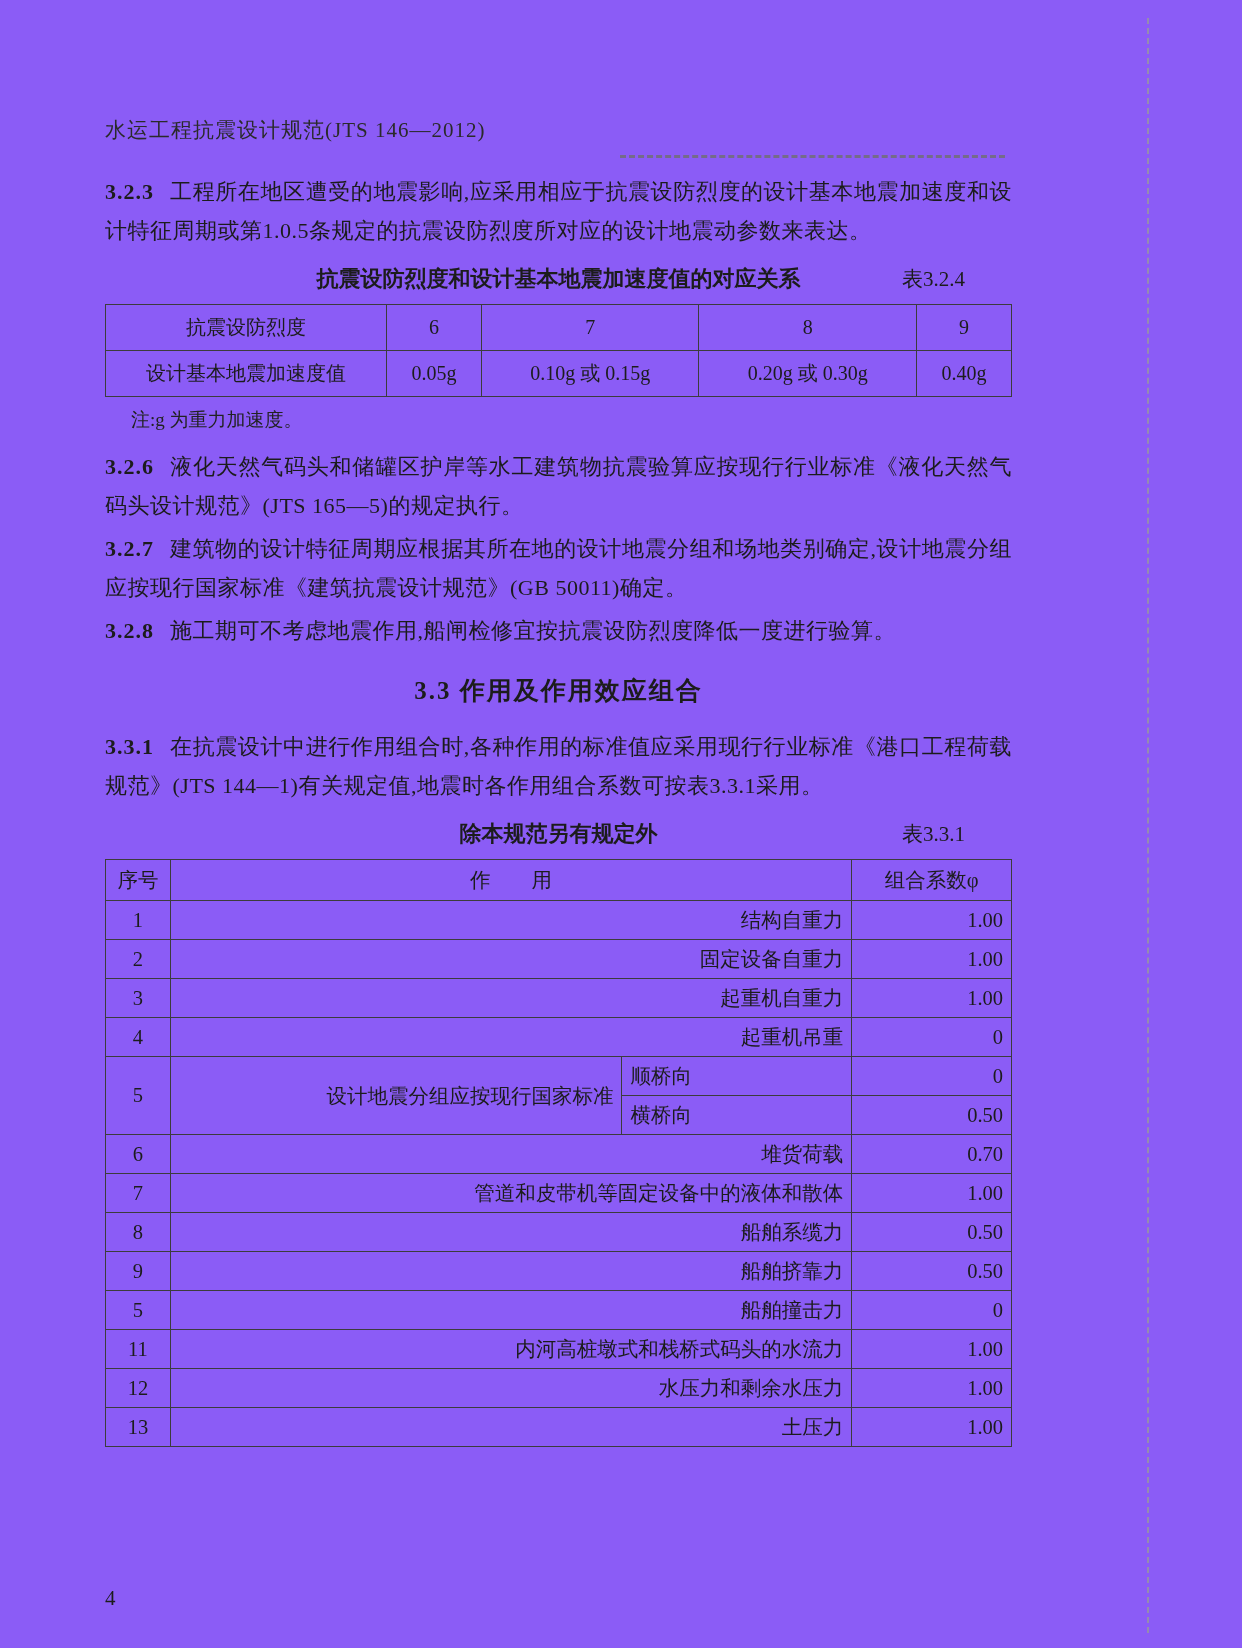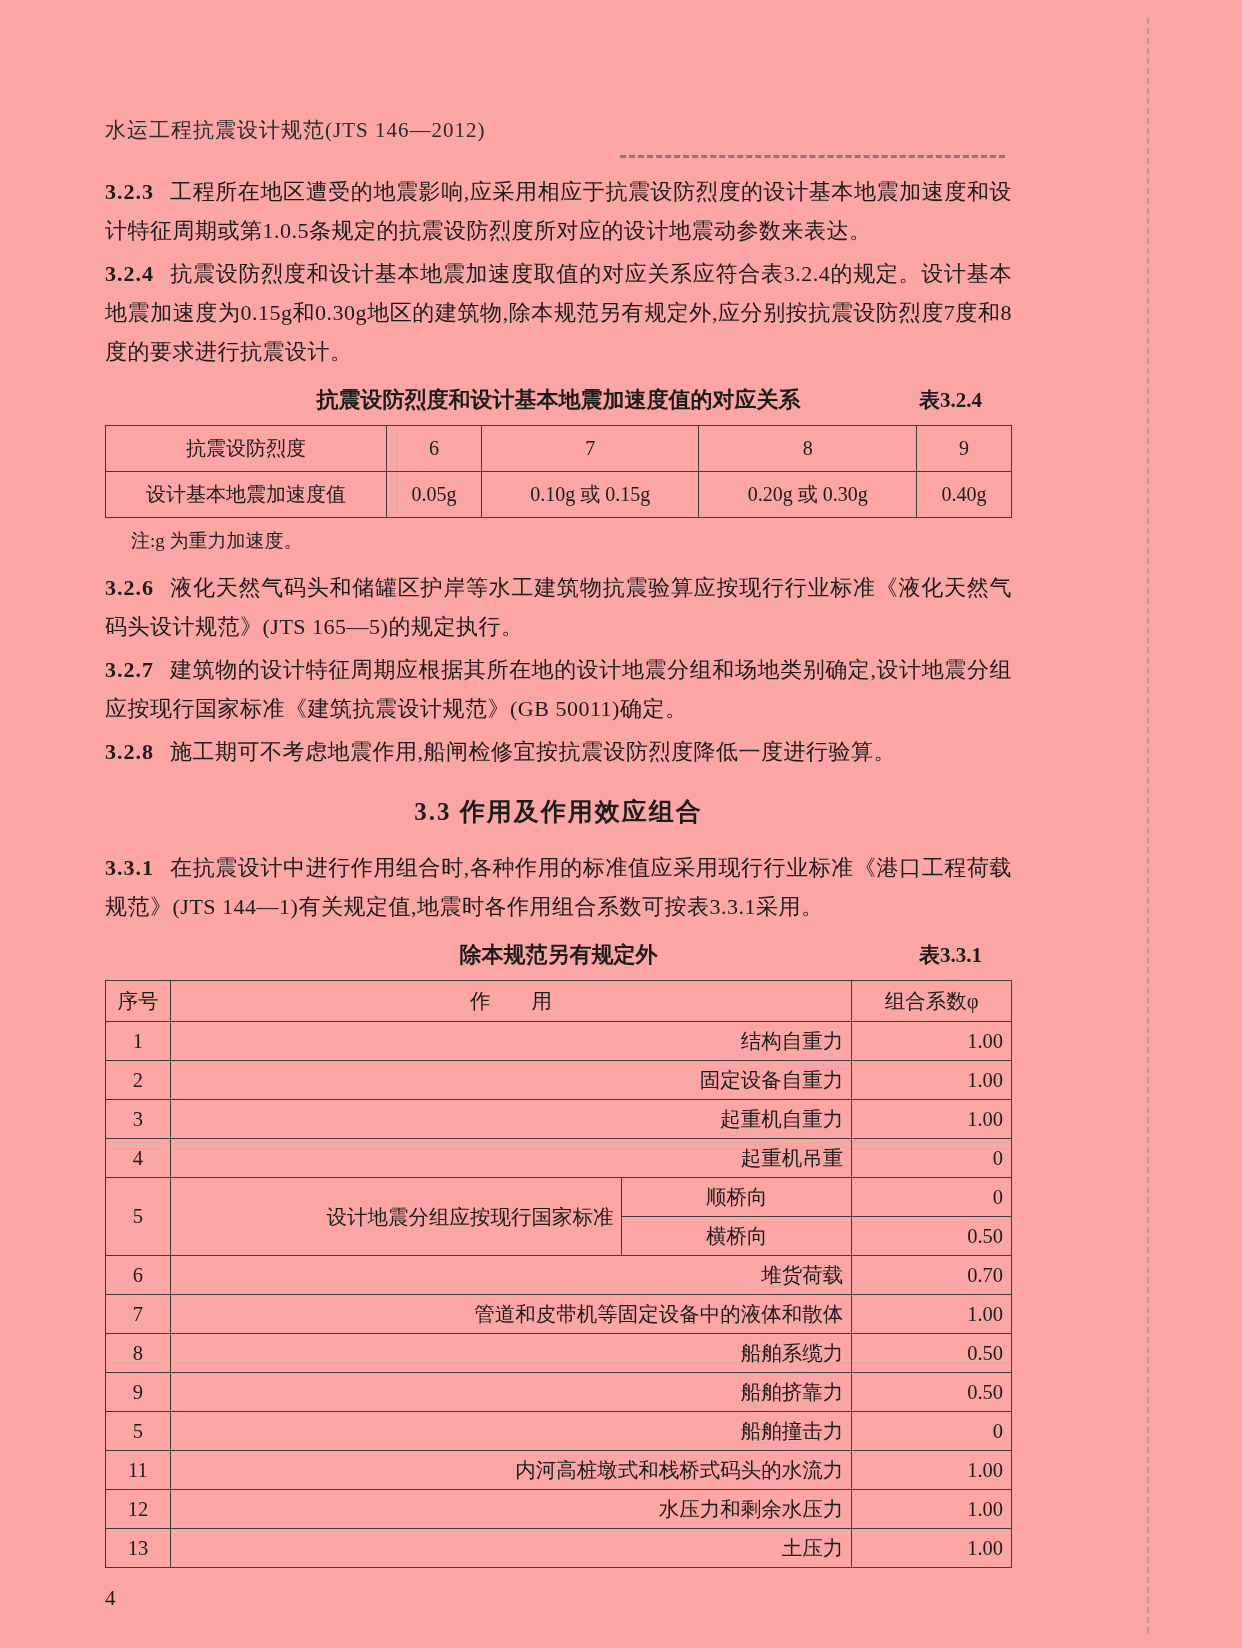--- a/index.html
+++ b/index.html
@@ -1,19 +1,19 @@
 <!DOCTYPE html>
 <html><head>
 <meta charset="utf-8">
 <style>
   html,body { margin:0; padding:0; background:#ffffff; }
   .page {
     position:relative;
     width:1242px; height:1648px;
-    background:#fca5a5;
+    background:#8b5cf6;
     font-family:"Liberation Serif","DejaVu Serif",serif;
     color:#1c1c1c;
     overflow:hidden;
   }
   .scan-v {
     position:absolute; left:1147px; top:18px; height:1615px; width:0;
     border-left:2px dashed #9a9a9a; opacity:.75;
   }
   .scan-h {
     position:absolute; left:620px; top:155px; width:385px; height:0;
@@ -31,64 +31,63 @@
     font-size:22px; line-height:39px;
     text-align:justify; letter-spacing:.5px;
   }
   .cnum { font-weight:bold; margin-right:16px; letter-spacing:1px; }
   .tcaption {
     position:relative; text-align:center;
     font-size:22px; font-weight:bold;
     margin:14px 0 10px 0; height:30px; line-height:30px;
   }
   .tcaption .tlabel {
-    position:absolute; right:30px; top:0;
-    font-weight:bold; font-size:21px;
+    position:absolute; right:47px; top:0;
+    font-weight:normal; font-size:21px;
   }
   table { border-collapse:collapse; width:100%; }
   .t324 { font-size:20px; text-align:center; }
   .t324 td {
     border:1px solid #3c3c3c; padding:9px 6px; height:24px;
   }
   .t324 .lbl { width:268px; }
   .note {
     font-size:19px; margin:10px 0 14px 26px; line-height:26px; color:#222;
   }
   .sec-heading {
     text-align:center; font-size:25px; font-weight:bold;
     margin:24px 0 20px 0; letter-spacing:2px;
   }
   .t331 { font-size:20.5px; }
   .t331 td {
     border:1px solid #3c3c3c; padding:5px 8px; height:25px;
   }
   .t331 .c-no { text-align:center; }
   .t331 .c-act { text-align:right; padding-left:28px; }
-  .t331 .c-dir { text-align:center; }
+  .t331 .c-dir { text-align:left; }
   .t331 .c-coef { text-align:right; }
   .t331 .hdr td { text-align:center; height:30px; }
   .page-number {
     position:absolute; left:105px; top:1586px; font-size:21px;
   }
 </style>
 </head>
 <body>
 
 <div class="page">
 
   <div class="scan-v"></div>
   <div class="scan-h"></div>
 
   <div class="running-header">水运工程抗震设计规范(JTS 146—2012)</div>
 
   <div class="content">
 
     <p class="clause"><b class="cnum">3.2.3</b><span>工程所在地区遭受的地震影响,应采用相应于抗震设防烈度的设计基本地震加速度和设计特征周期或第1.0.5条规定的抗震设防烈度所对应的设计地震动参数来表达。</span></p>
 
-    <p class="clause"><b class="cnum">3.2.4</b><span>抗震设防烈度和设计基本地震加速度取值的对应关系应符合表3.2.4的规定。设计基本地震加速度为0.15g和0.30g地区的建筑物,除本规范另有规定外,应分别按抗震设防烈度7度和8度的要求进行抗震设计。</span></p>
 
     <div class="tcaption">
       <span>抗震设防烈度和设计基本地震加速度值的对应关系</span>
       <span class="tlabel">表3.2.4</span>
     </div>
 
     <table class="t324">
       <tbody>
           <tr>
         <td class="lbl">抗震设防烈度</td>

